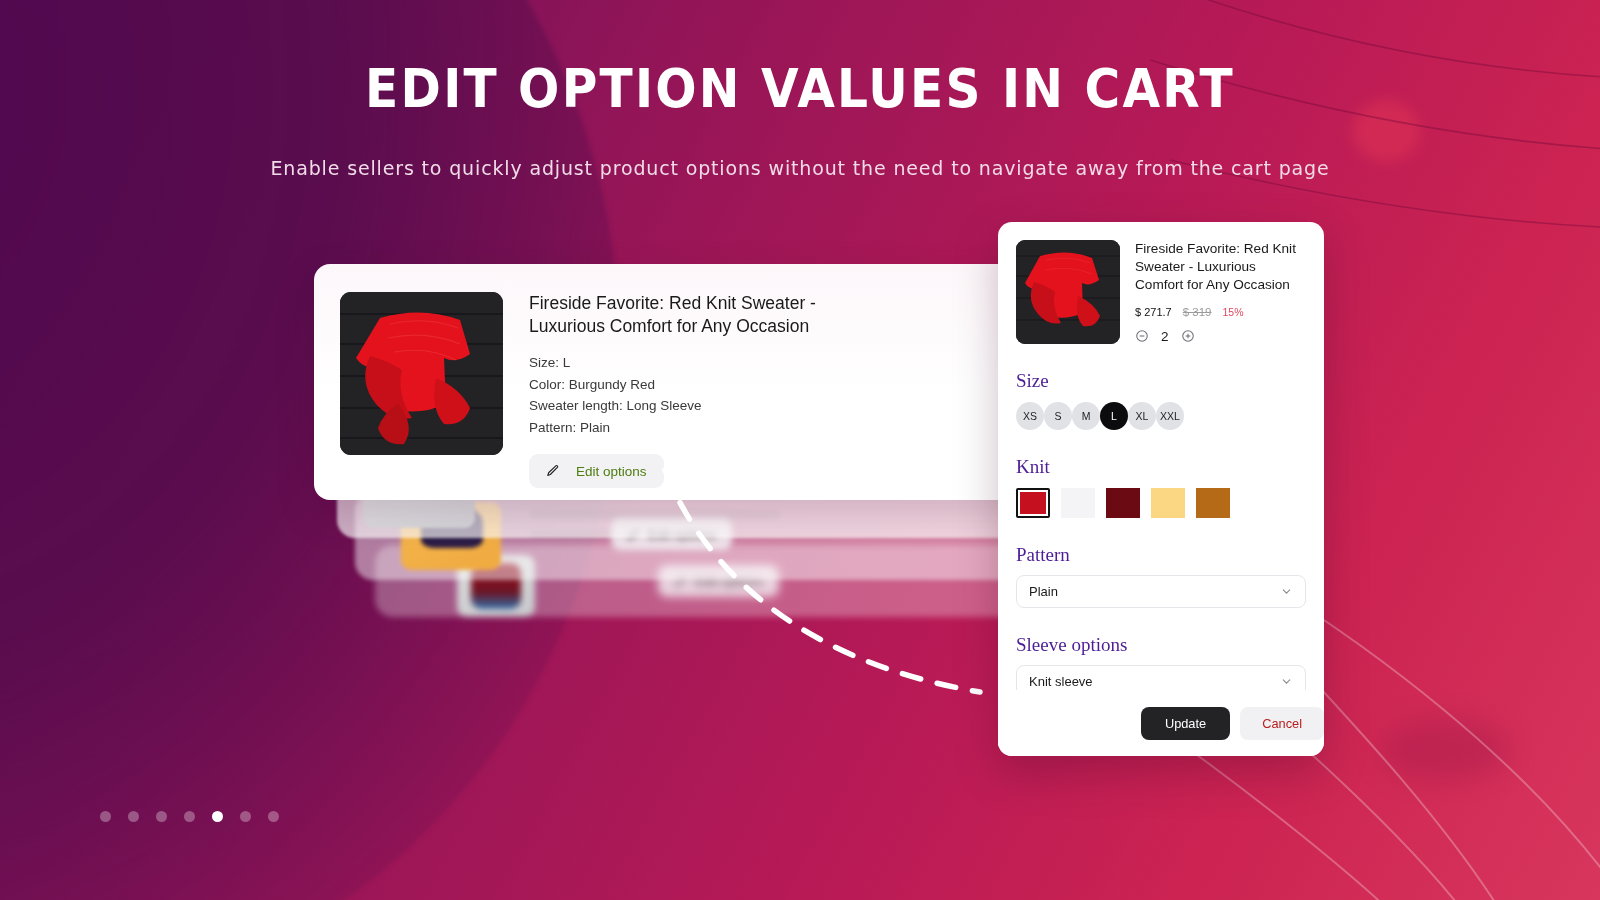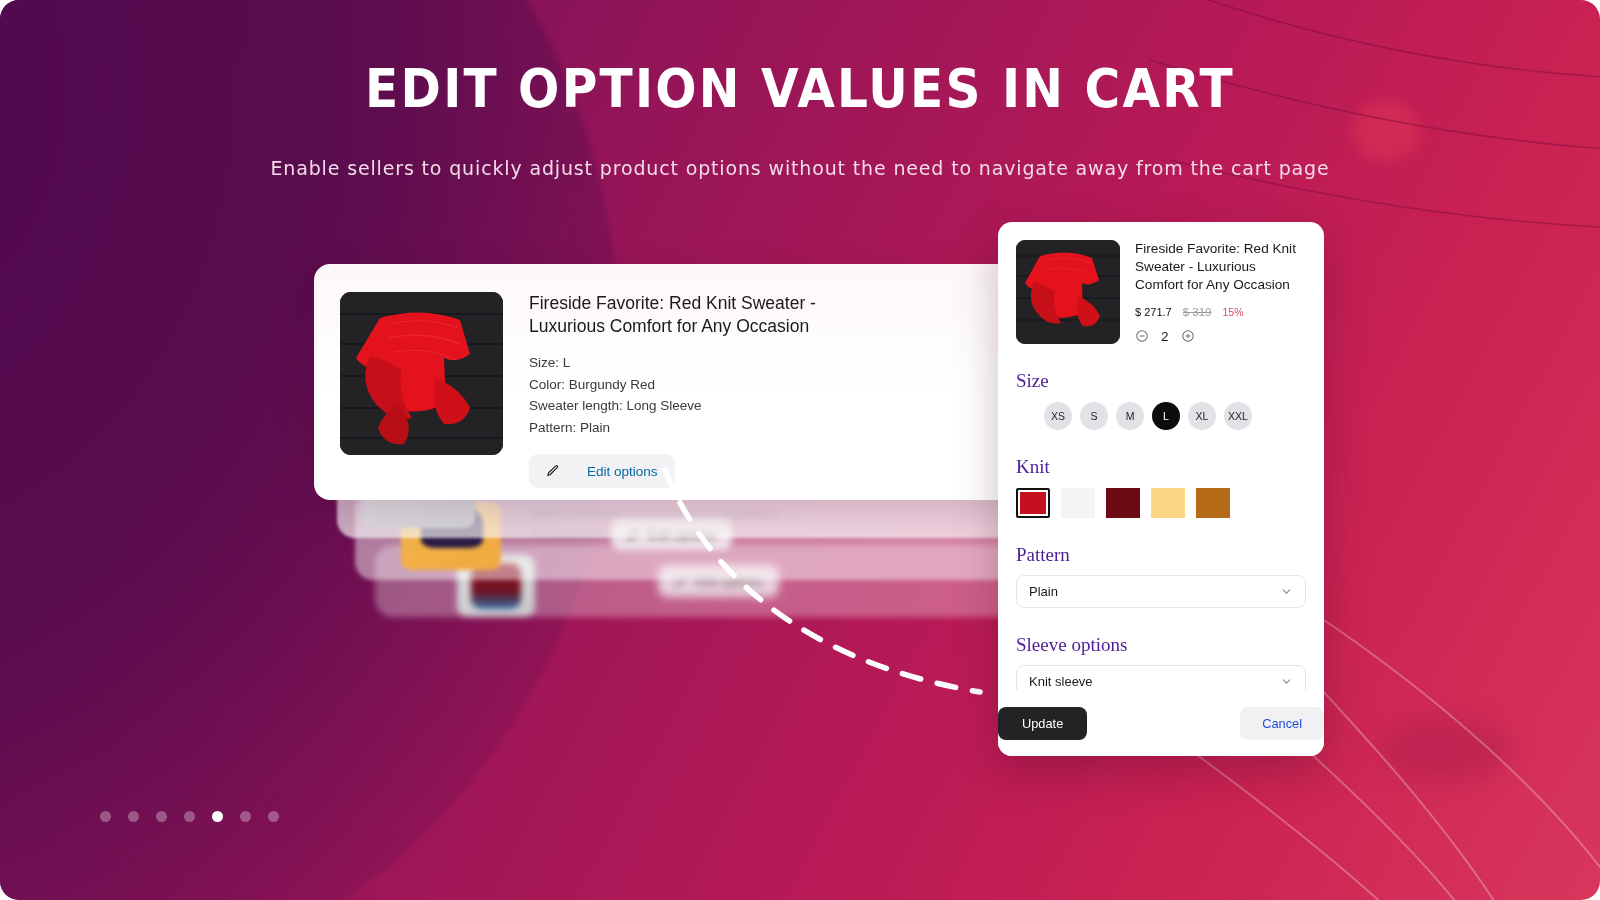--- a/index.html
+++ b/index.html
@@ -6,21 +6,20 @@
   html, body {
     width: 1600px; height: 900px;
     overflow: hidden;
     font-family: "Liberation Sans", sans-serif;
   }
   #stage {
     position: relative;
     width: 1600px; height: 900px;
     background: linear-gradient(118deg, #6d1060 0%, #7d1259 18%, #9c1657 40%, #b81a56 62%, #cc2352 80%, #d8365c 100%);
     overflow: hidden;
-    border-radius: 19px;
   }
 
   
   .bg-ellipse-left {
     position: absolute;
     left: -560px; top: -300px;
     width: 1180px; height: 1300px;
     border-radius: 50%;
     background: radial-gradient(ellipse at 35% 30%, rgba(78,8,78,0.95) 0%, rgba(84,12,76,0.85) 45%, rgba(125,18,84,0.35) 80%, rgba(140,20,86,0) 100%);
     filter: blur(2px);
@@ -133,25 +132,25 @@
     font-weight: 400;
   }
   .opt-list { margin-top: 14px; }
   .opt-line {
     font-size: 13.5px; line-height: 21.5px;
     color: #3a3a3a;
     font-family: "Liberation Sans", sans-serif;
   }
   .edit-btn {
     margin-top: 16px;
-    display: inline-flex; align-items: center; gap: 27px;
+    display: inline-flex; align-items: center; gap: 16px;
     height: 34px; padding: 0 17px;
     background: #f2f2f4;
     border: none; border-radius: 9px;
-    font-size: 13.5px; color: #0369a1;
+    font-size: 13.5px; color: #4d7c0f;
     font-family: "Liberation Sans", sans-serif;
     cursor: pointer;
   }
   .qty-front {
     position: absolute; right: 6px; top: 98px;
     display: flex; align-items: center; gap: 13px;
     color: #3a3a3a;
   }
   .qty-front .num { font-size: 15px; color: #1a1a1a; }
 
@@ -184,21 +183,21 @@
   .m-old { font-size: 11.5px; color: #9b9b9b; text-decoration: line-through; }
   .m-disc { font-size: 10.5px; color: #e0485e; }
   .m-qty { display: flex; align-items: center; gap: 12px; margin-top: 11px; color: #55555a; }
   .m-qty .num { font-size: 13.5px; color: #1a1a1a; }
 
   .field-label {
     font-size: 19px; color: #4c1d95;
     font-family: Liberation Serif, serif;
   }
   .sec { margin-top: 26px; }
-  .sec-sizes { display: flex; gap: 8px; margin-top: 10px; margin-left: 28px; }
+  .sec-sizes { display: flex; gap: 0; margin-top: 10px; }
   .chip {
     width: 28px; height: 28px; border-radius: 50%;
     background: #e0e2e6; color: #1e1e22;
     display: flex; align-items: center; justify-content: center;
     font-size: 10.5px; font-family: "Liberation Sans", sans-serif;
     cursor: pointer; border: none;
   }
   .chip.active { background: #0c0c0e; color: #ffffff; }
   .sec-colors { display: flex; gap: 11px; margin-top: 10px; }
   .sw-wrap {
@@ -215,31 +214,31 @@
     border-radius: 8px;
     display: flex; align-items: center; justify-content: space-between;
     padding: 0 12px;
     font-size: 13px; color: #1a1a1a;
     background: #fff; cursor: pointer;
     font-family: "Liberation Sans", sans-serif;
   }
   .modal-footer {
     position: absolute; left: 0; right: 0; bottom: 0; height: 66px;
     background: #ffffff;
-    display: flex; align-items: center; justify-content: space-between; gap: 10px;
+    display: flex; align-items: center; justify-content: flex-end; gap: 10px;
     z-index: 4;
   }
   .btn-update {
     height: 33px; padding: 0 24px; border-radius: 8px; border: none;
     background: #232326; color: #fff; font-size: 12.8px; cursor: pointer;
     font-family: "Liberation Sans", sans-serif;
   }
   .btn-cancel {
     height: 33px; padding: 0 22px; border-radius: 8px; border: none;
-    background: #f1f1f3; color: #1d4ed8; font-size: 12.8px; cursor: pointer;
+    background: #f1f1f3; color: #b91c1c; font-size: 12.8px; cursor: pointer;
     font-family: "Liberation Sans", sans-serif;
   }
 
   
   .dots {
     position: absolute; left: 100px; bottom: 78px;
     display: flex; gap: 17px; align-items: center;
   }
   .dot { width: 11px; height: 11px; border-radius: 50%; background: rgba(255,255,255,.30); cursor: pointer; }
   .dot.active { background: #ffffff; }

